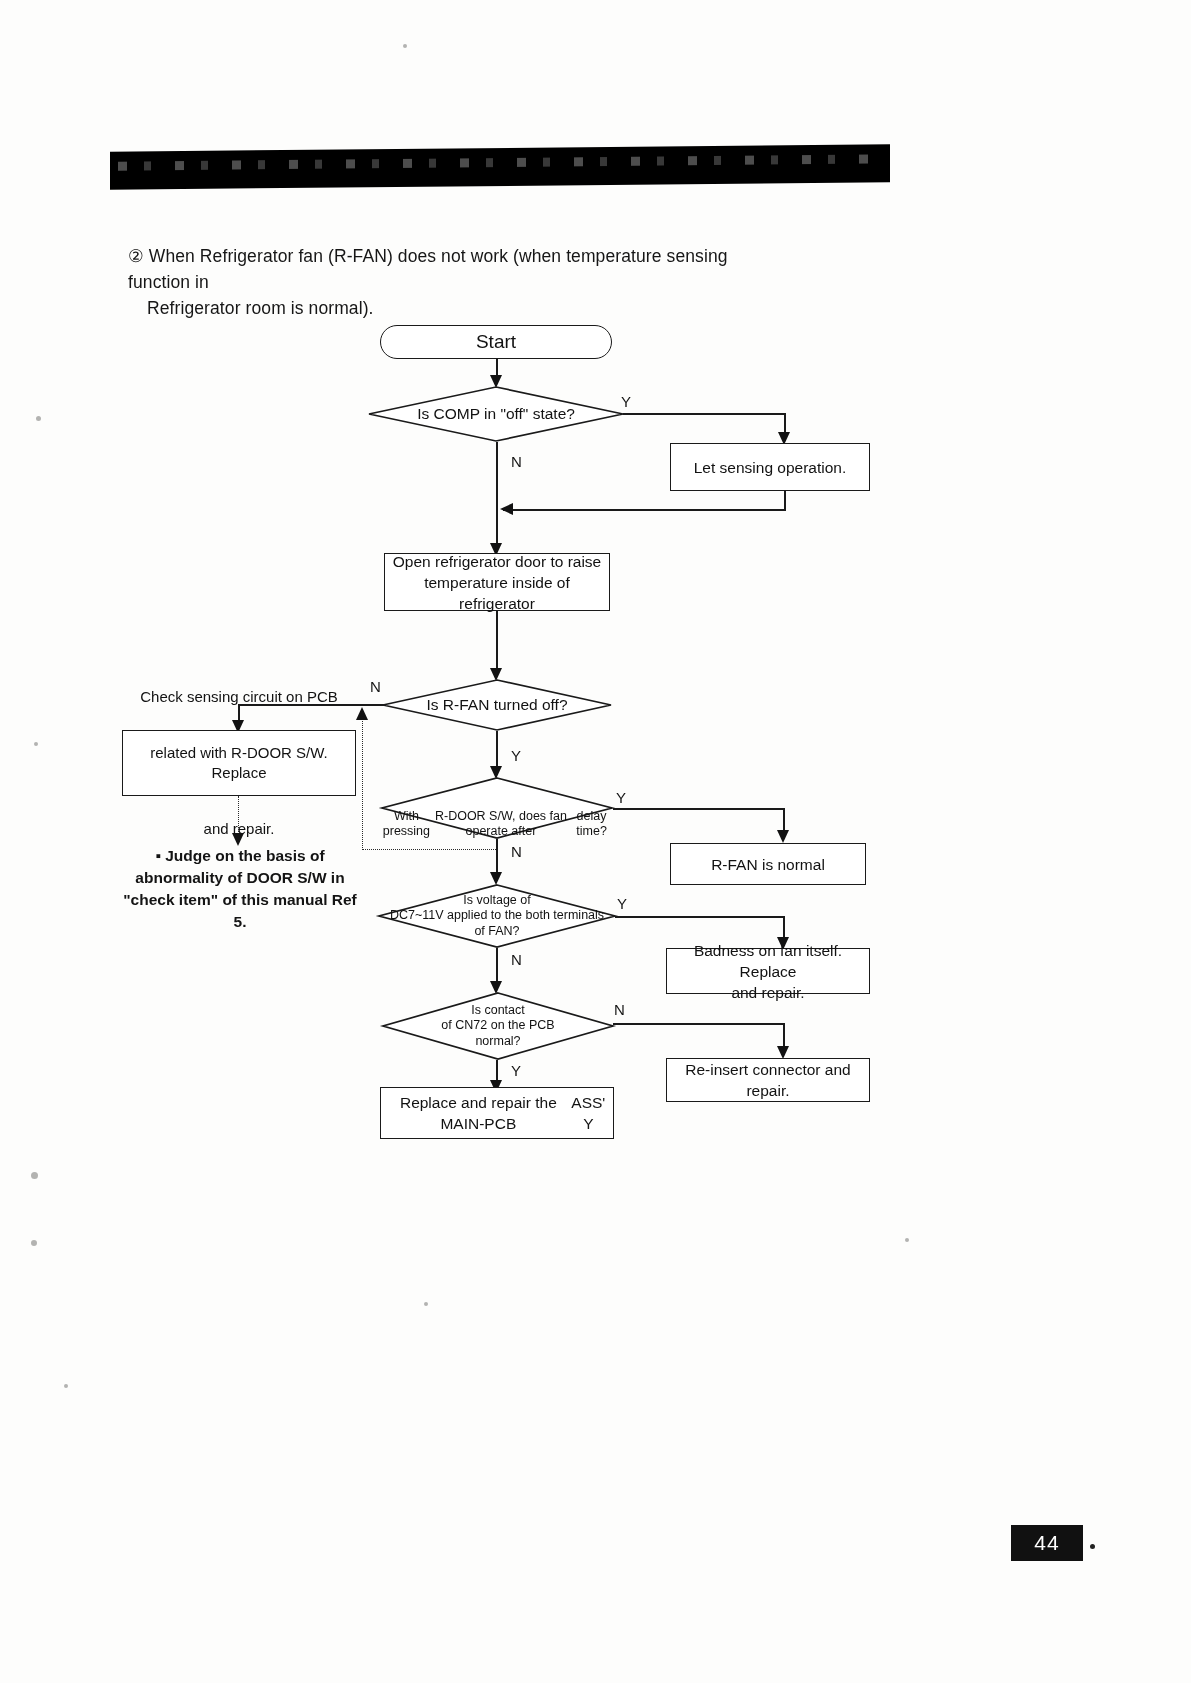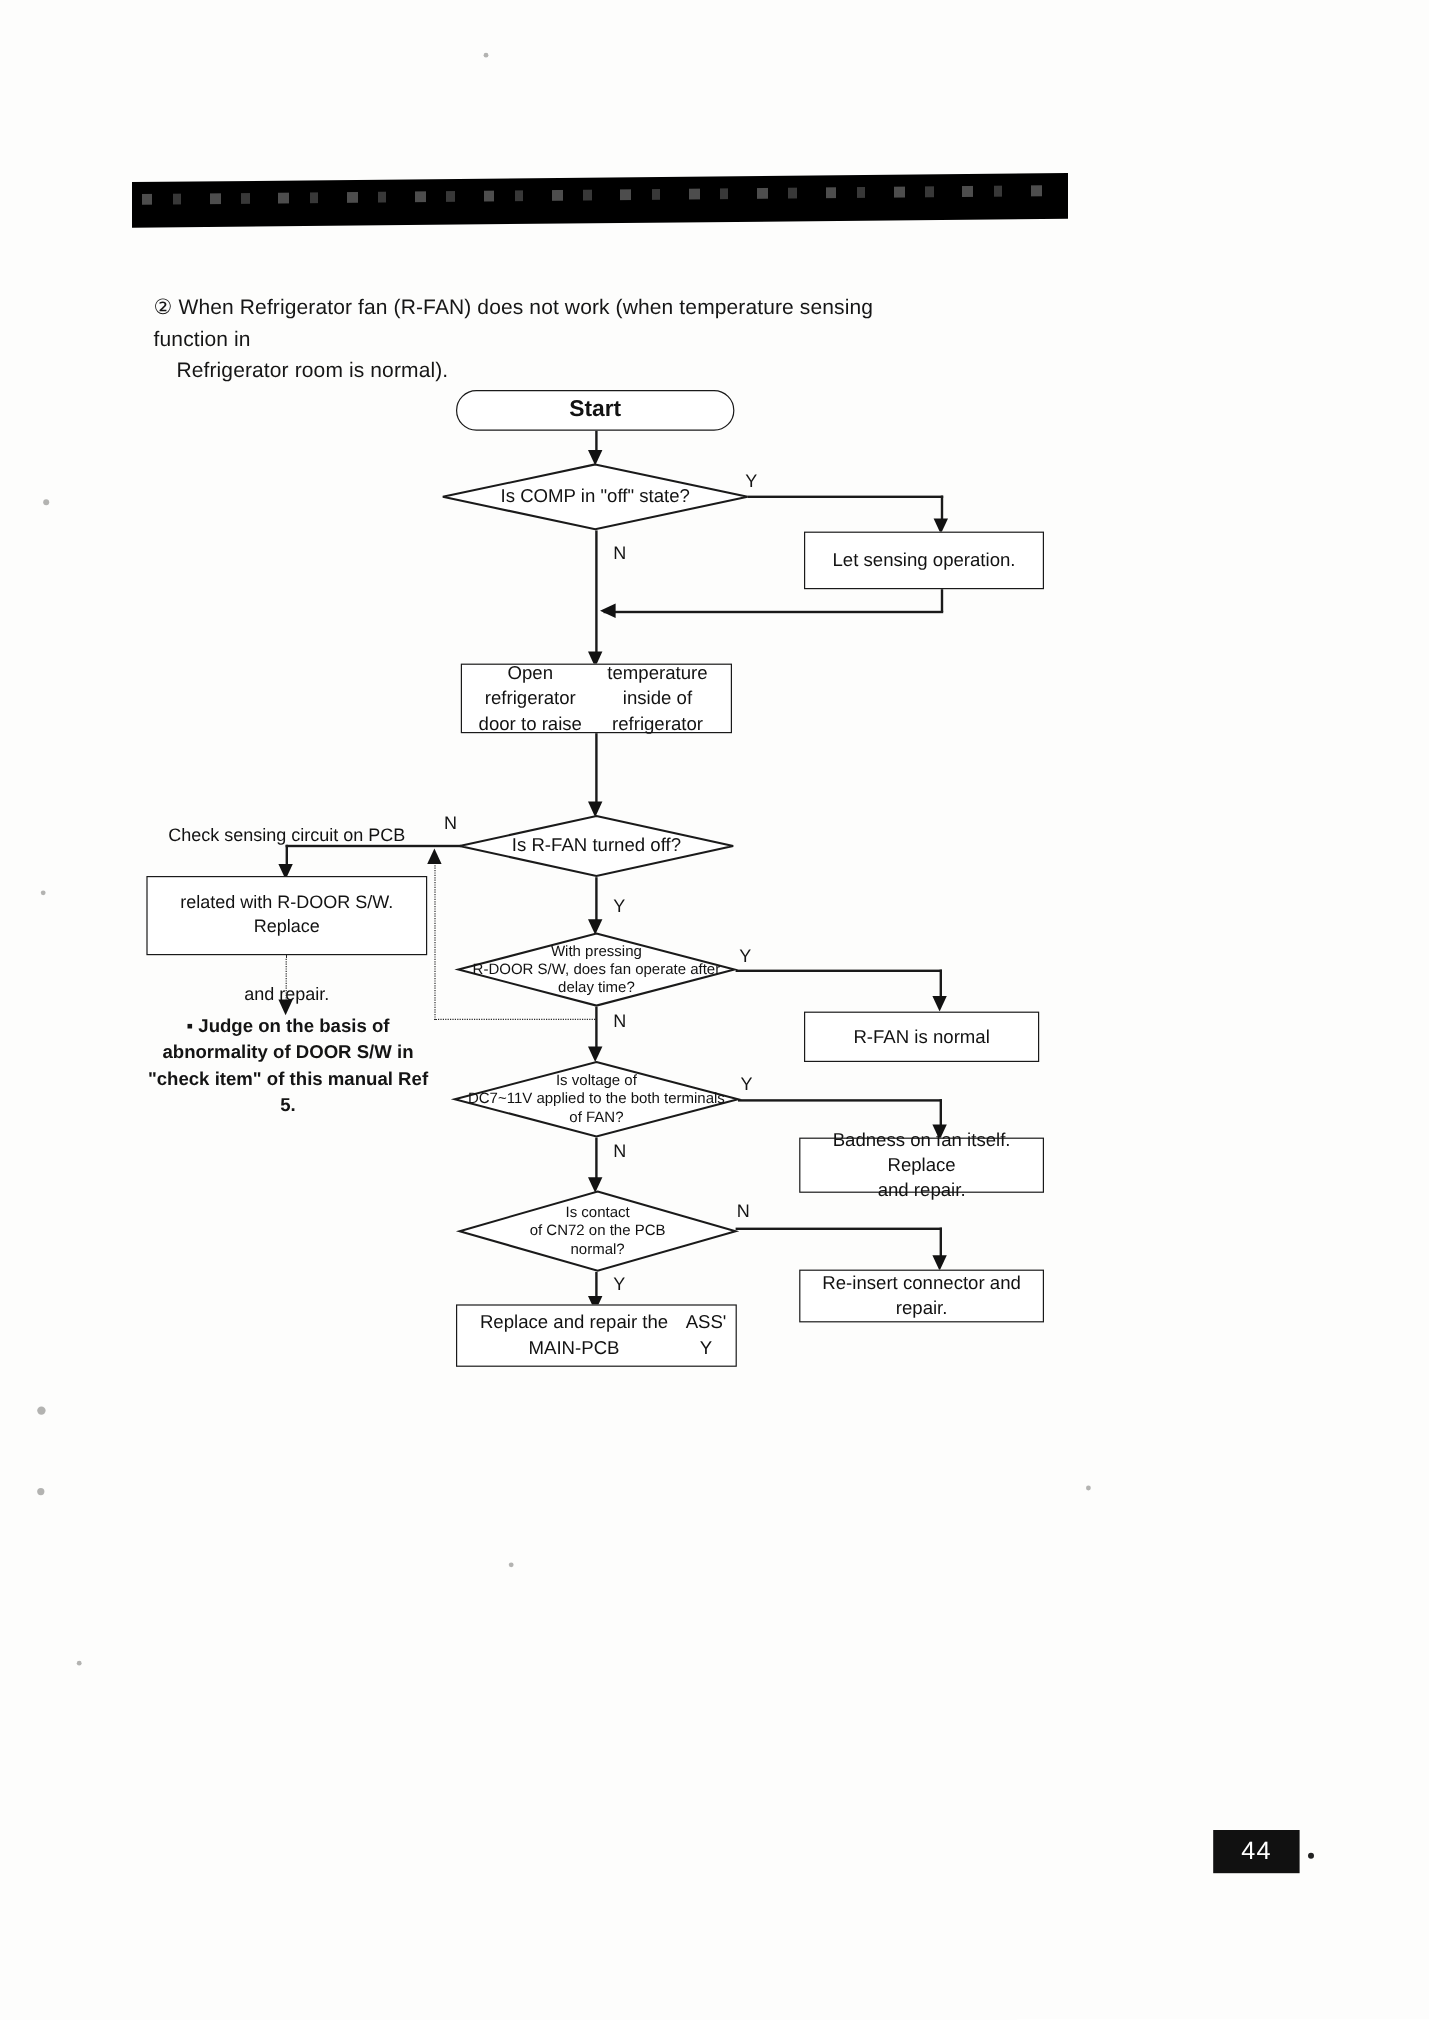--- a/index.html
+++ b/index.html
@@ -203,21 +203,21 @@
   <div class="scan-speck" style="left:905px;top:1238px;width:4px;height:4px;"></div>
 
   <div class="black-bar"></div>
 
   <div class="intro">
     <span>②</span>
     <span>When Refrigerator fan (R-FAN) does  not work (when  temperature sensing function in</span>
     <span class="l2">Refrigerator room is normal).</span>
   </div>
 
-  <div class="node terminator" style="left:380px;top:325px;width:232px;height:34px;font-weight:bold;">
+  <div class="node terminator" style="left:380px;top:325px;width:232px;height:34px;">
     <span>Start</span>
   </div>
 
   <div class="ln v" style="left:496px;top:359px;height:22px;"></div>
   <div class="arrow down" style="left:490px;top:375px;"></div>
 
   <div class="diamond-wrap" style="left:368px;top:386px;width:256px;height:56px;">
     <svg width="256" height="56" viewBox="0 0 256 56">
       <polygon points="128,1 255,28 128,55 1,28" fill="#ffffff" stroke="#1a1a1a" stroke-width="1.7"></polygon>
     </svg>
@@ -234,21 +234,21 @@
   <div class="arrow down" style="left:490px;top:543px;"></div>
 
   <div class="node rect" style="left:670px;top:443px;width:200px;height:48px;">
     <span>Let sensing operation.</span>
   </div>
 
   <div class="ln v" style="left:784px;top:491px;height:19px;"></div>
   <div class="ln h" style="left:503px;top:509px;width:283px;"></div>
   <div class="arrow left" style="left:500px;top:503px;"></div>
 
-  <div class="node rect" style="left:384px;top:553px;width:226px;height:58px;flex-direction:row;">
+  <div class="node rect" style="left:384px;top:553px;width:226px;height:58px;flex-direction:column;">
     <span>Open  refrigerator door to raise</span>
     <span>temperature inside of refrigerator</span>
   </div>
 
   <div class="ln v" style="left:496px;top:611px;height:62px;"></div>
   <div class="arrow down" style="left:490px;top:668px;"></div>
 
   <div class="diamond-wrap" style="left:382px;top:679px;width:230px;height:52px;">
     <svg width="230" height="52" viewBox="0 0 230 52">
       <polygon points="115,1 229,26 115,51 1,26" fill="#ffffff" stroke="#1a1a1a" stroke-width="1.7"></polygon>
@@ -281,21 +281,21 @@
   <div class="note" style="left:120px;top:845px;width:240px;">
     <div>▪ Judge  on the  basis of</div>
     <div>abnormality  of DOOR S/W in</div>
     <div>"check item" of  this manual Ref 5.</div>
   </div>
 
   <div class="diamond-wrap" style="left:381px;top:777px;width:232px;height:62px;">
     <svg width="232" height="62" viewBox="0 0 232 62">
       <polygon points="116,1 231,31 116,61 1,31" fill="#ffffff" stroke="#1a1a1a" stroke-width="1.7"></polygon>
     </svg>
-    <div class="diamond-label tight" style="flex-direction:column;">
+    <div class="diamond-label tight" style="flex-direction:row;align-items:flex-end;">
       <span>With pressing</span>
       <span>R-DOOR S/W, does fan operate after</span>
       <span>delay time?</span>
     </div>
   </div>
 
   <div class="yn" style="left:616px;top:789px;">Y</div>
   <div class="ln h" style="left:613px;top:808px;width:172px;"></div>
   <div class="ln v" style="left:783px;top:808px;height:27px;"></div>
   <div class="arrow down" style="left:777px;top:830px;"></div>

